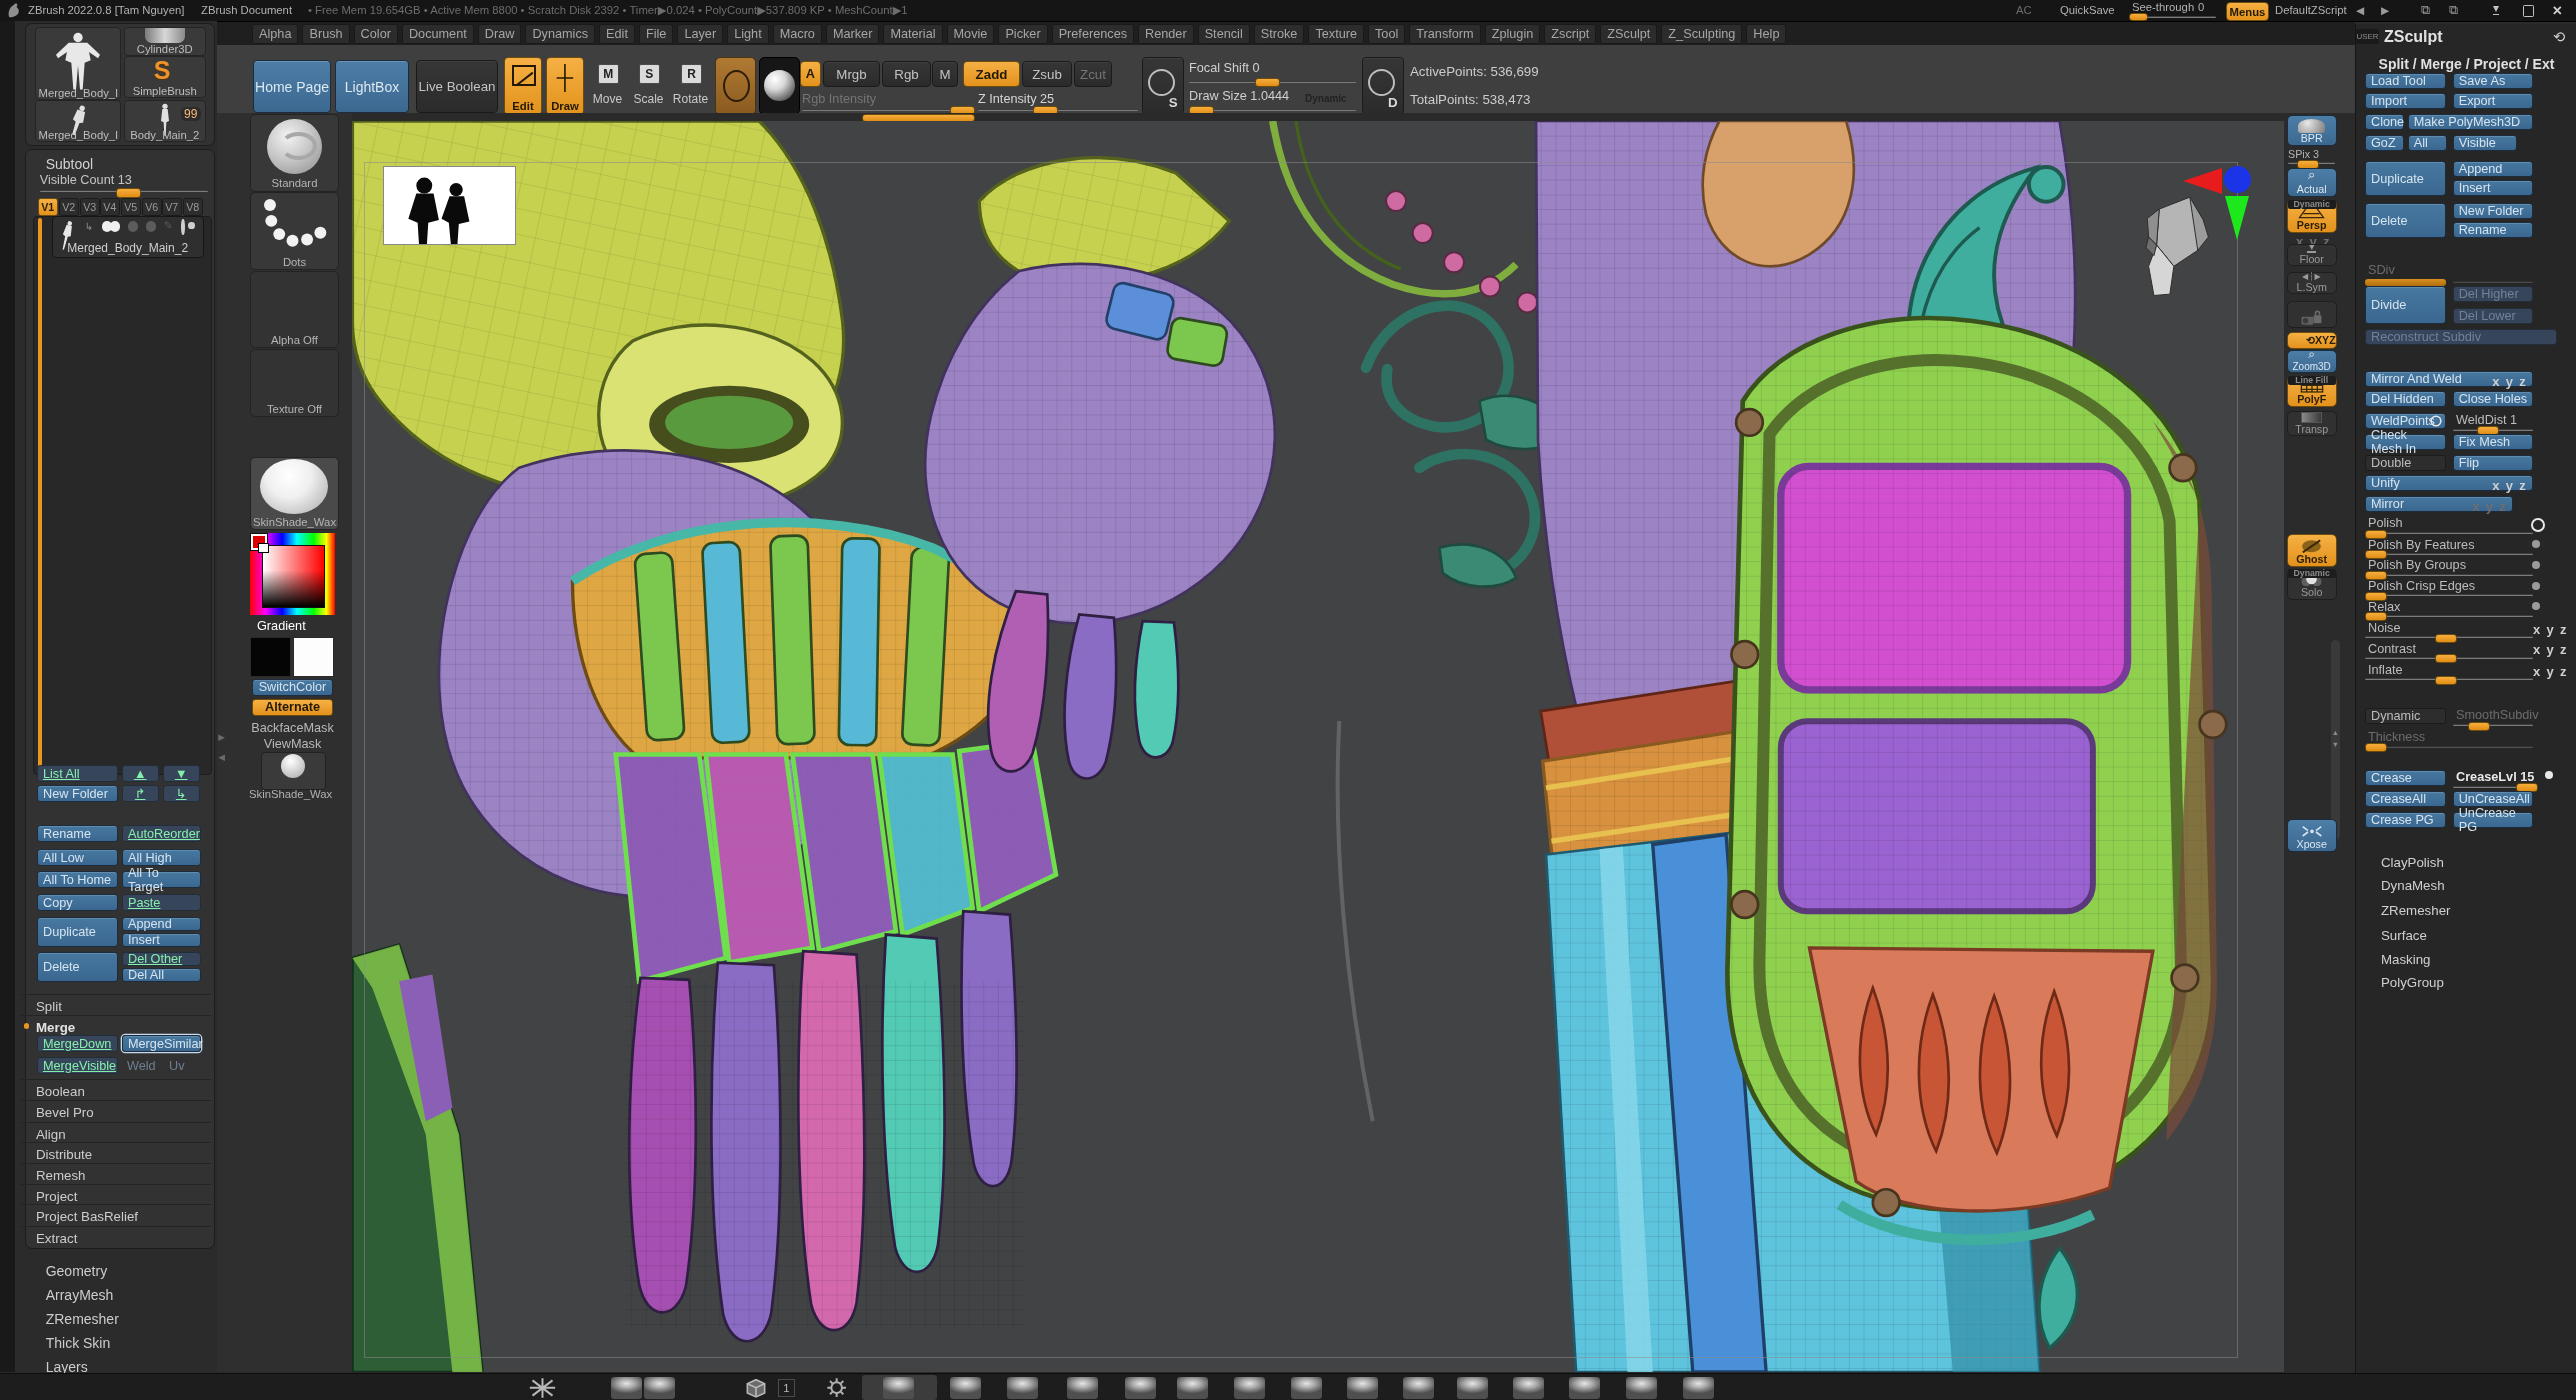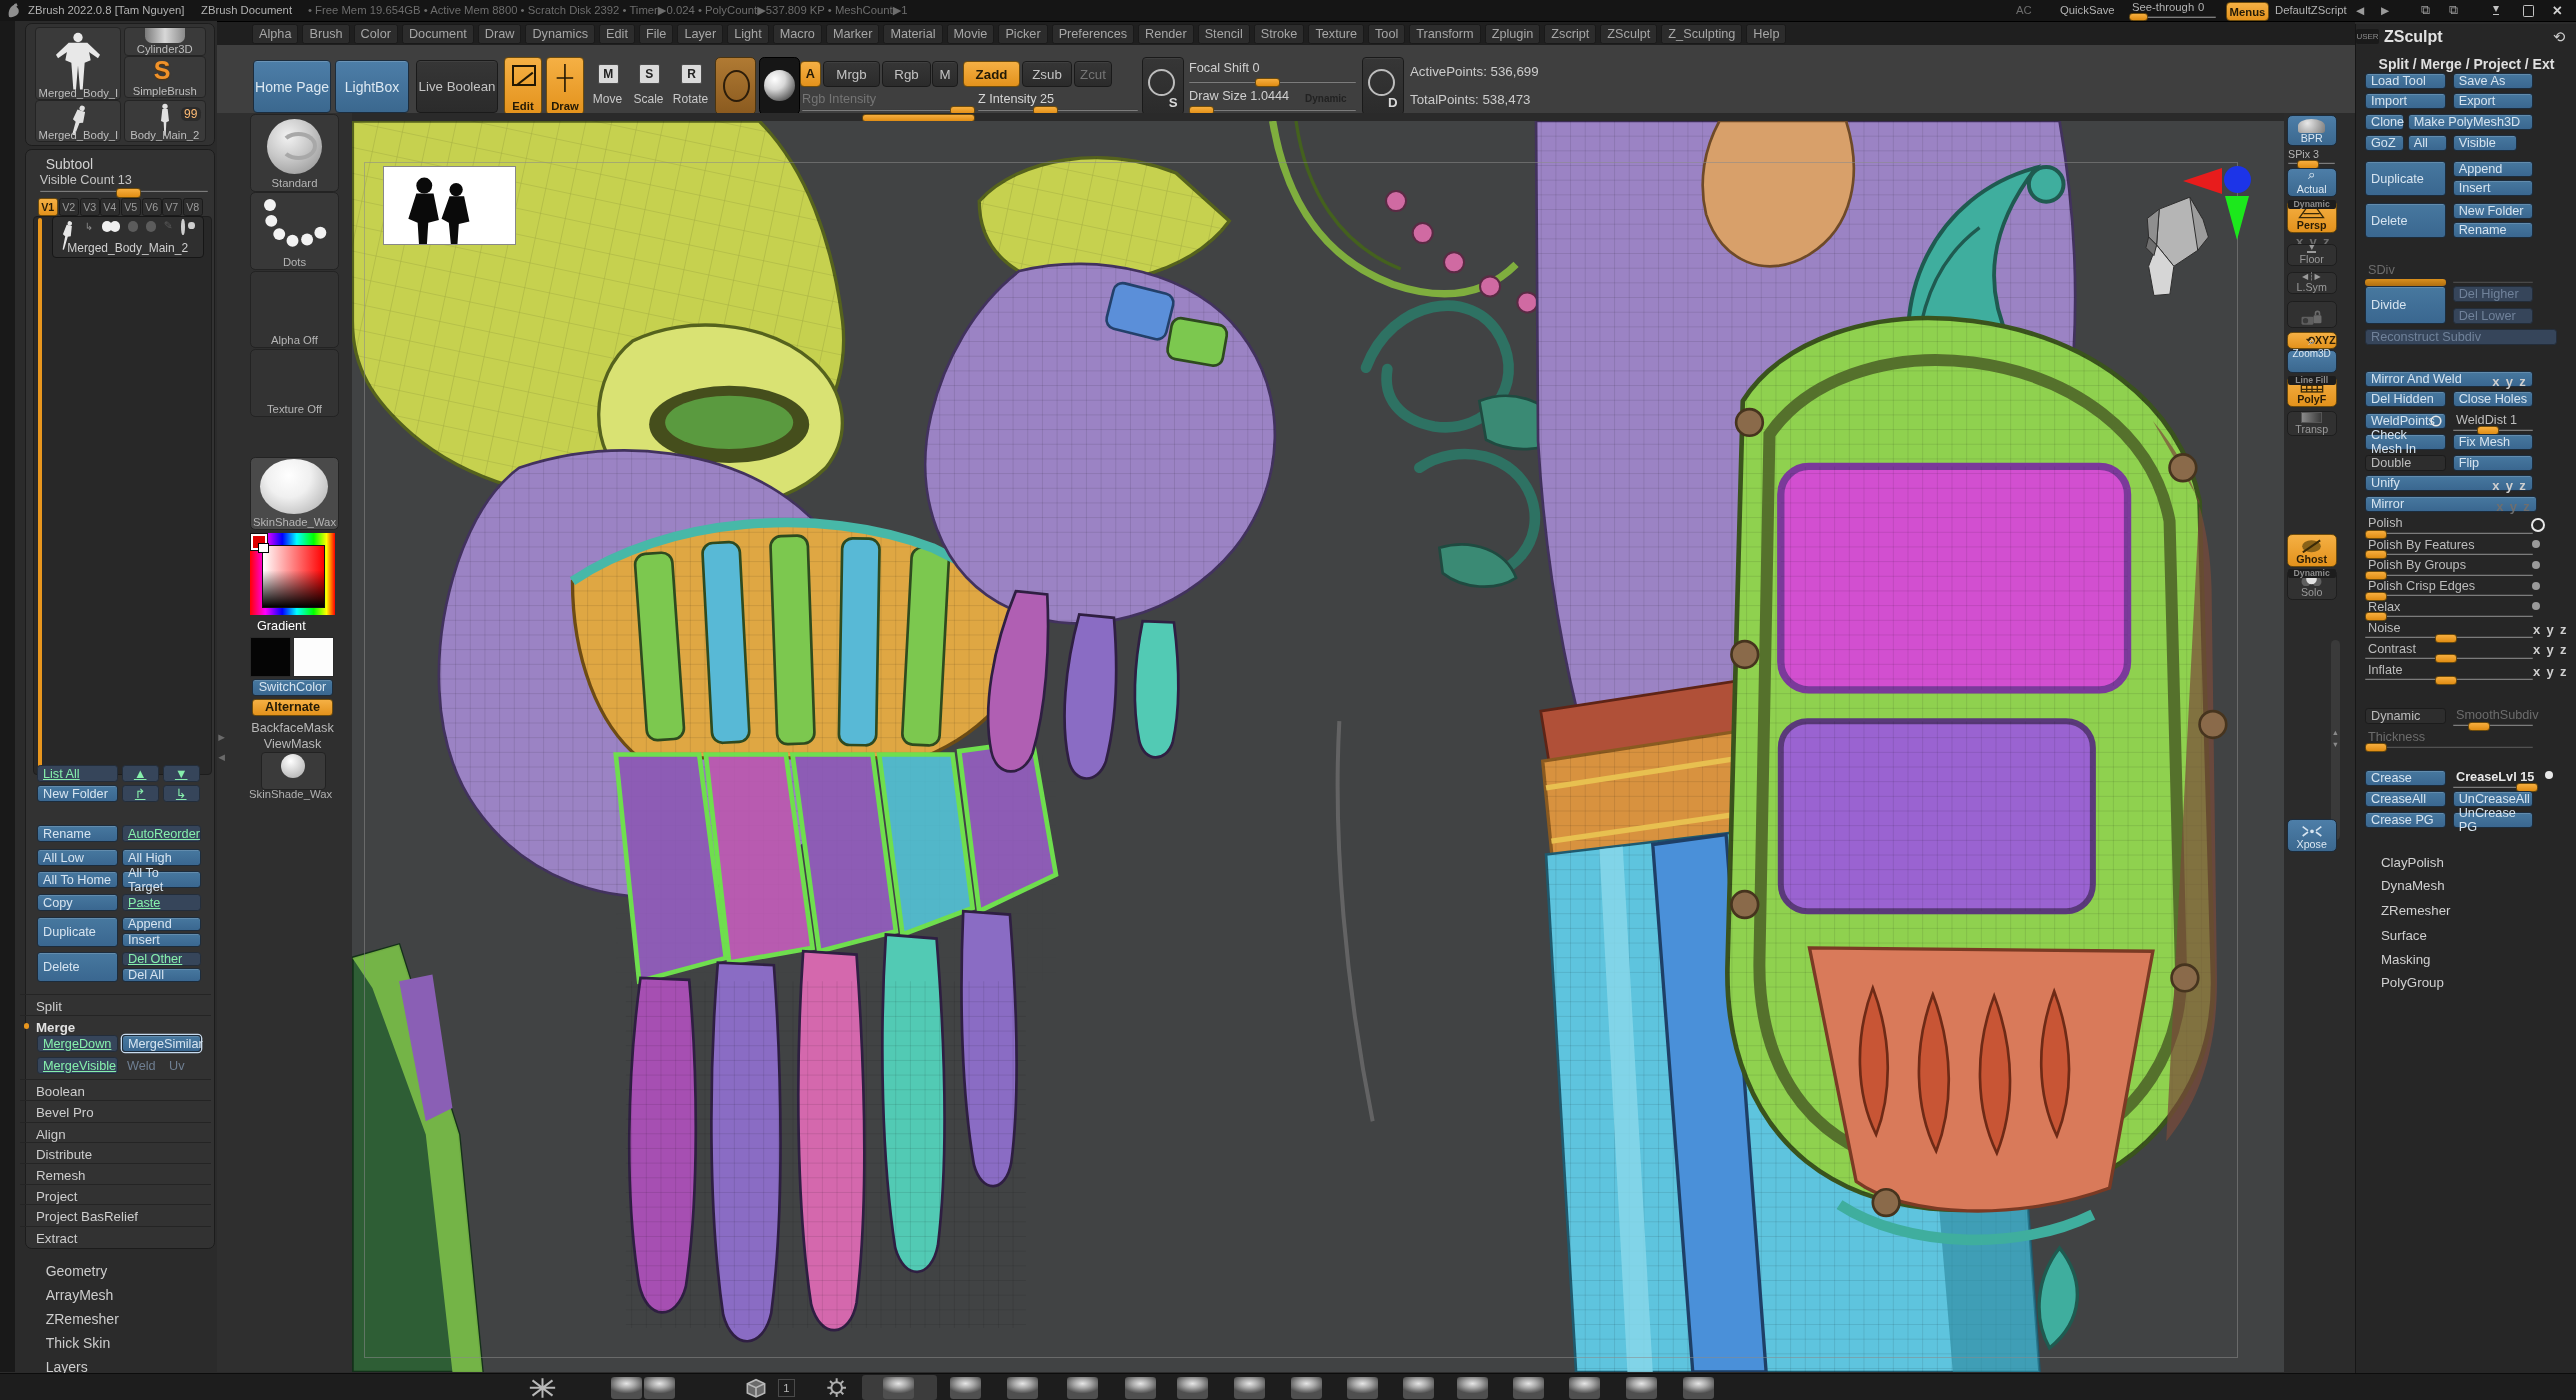--- a/index.html
+++ b/index.html
@@ -615,21 +615,21 @@
         <rect x="20" y="8" width="12" height="12" rx="2" fill="#6a6a6a"></rect>
           <path d="M23 8 V5 a3 3 0 0 1 6 0 V8" stroke="#6a6a6a" stroke-width="2.4" fill="none"></path>
       </svg>
     </div>
     <div class="rs-b rs-orange ctr" style="top:219px;height:14.7px;flex-direction:row;font-size:10.7px">
       <span>⟲</span>
         <span>XYZ</span>
     </div>
     <div class="rs-b rs-blue" style="top:237px;height:21.3px">
       <span style="font-size:12px">⌕</span>
-      <span style="margin-bottom:13px;font-size:10px">Zoom3D</span>
+      <span style="margin-bottom:0;font-size:10px">Zoom3D</span>
     </div>
     <div class="rs-b rs-orange" style="top:263px;height:29px">
       <span class="rs-tag">Line Fill</span>
       <svg width="24" height="13.3" viewBox="0 0 36 20">
           <g stroke="#3a2a08" stroke-width="2" fill="none">
             <rect x="2" y="2" width="32" height="16"></rect>
             <path d="M2 8 H34 M2 14 H34 M10 2 V18 M18 2 V18 M26 2 V18"></path>
           </g>
         </svg>
       <span style="margin-bottom:0.7px">PolyF</span>
@@ -714,21 +714,21 @@
     <div class="track" style="left:97px;top:405px;width:80px"></div>
     <div class="handle" style="left:121px;top:402px;width:20px;height:6.7px"></div>
     <div class="rp-b blue" style="left:9.3px;top:410px;width:81px">Check Mesh In</div>
     <div class="rp-b blue" style="left:97px;top:410px;width:80px">Fix Mesh</div>
     <div class="rp-b dark" style="left:9.3px;top:431px;width:81px">Double</div>
     <div class="rp-b blue" style="left:97px;top:431px;width:80px">Flip</div>
     <div class="rp-b blue" style="left:9.3px;top:451px;width:168px">
       <span>Unify</span>
       <span class="xyz" style="position:absolute;right:5.3px;top:2px">x y z</span>
     </div>
-    <div class="rp-b blue" style="left:9.3px;top:472px;width:172px">
+    <div class="rp-b blue" style="left:9.3px;top:472px;width:148px">
       <span>Mirror</span>
       <span class="xyz dim" style="position:absolute;right:5.3px;top:2px">x y z</span>
     </div>
 
     <span class="rp-lab" style="left:12px;top:492px">Polish</span>
     <span class="rring" style="position:absolute;left:175px;top:494px"></span>
     <div class="track" style="left:9.3px;top:508px;width:168px"></div>
     <div class="handle" style="left:9.3px;top:506px;width:20px;height:6.7px"></div>
 
     <span class="rp-lab" style="left:12px;top:513px;top:514px">Polish By Features</span>

